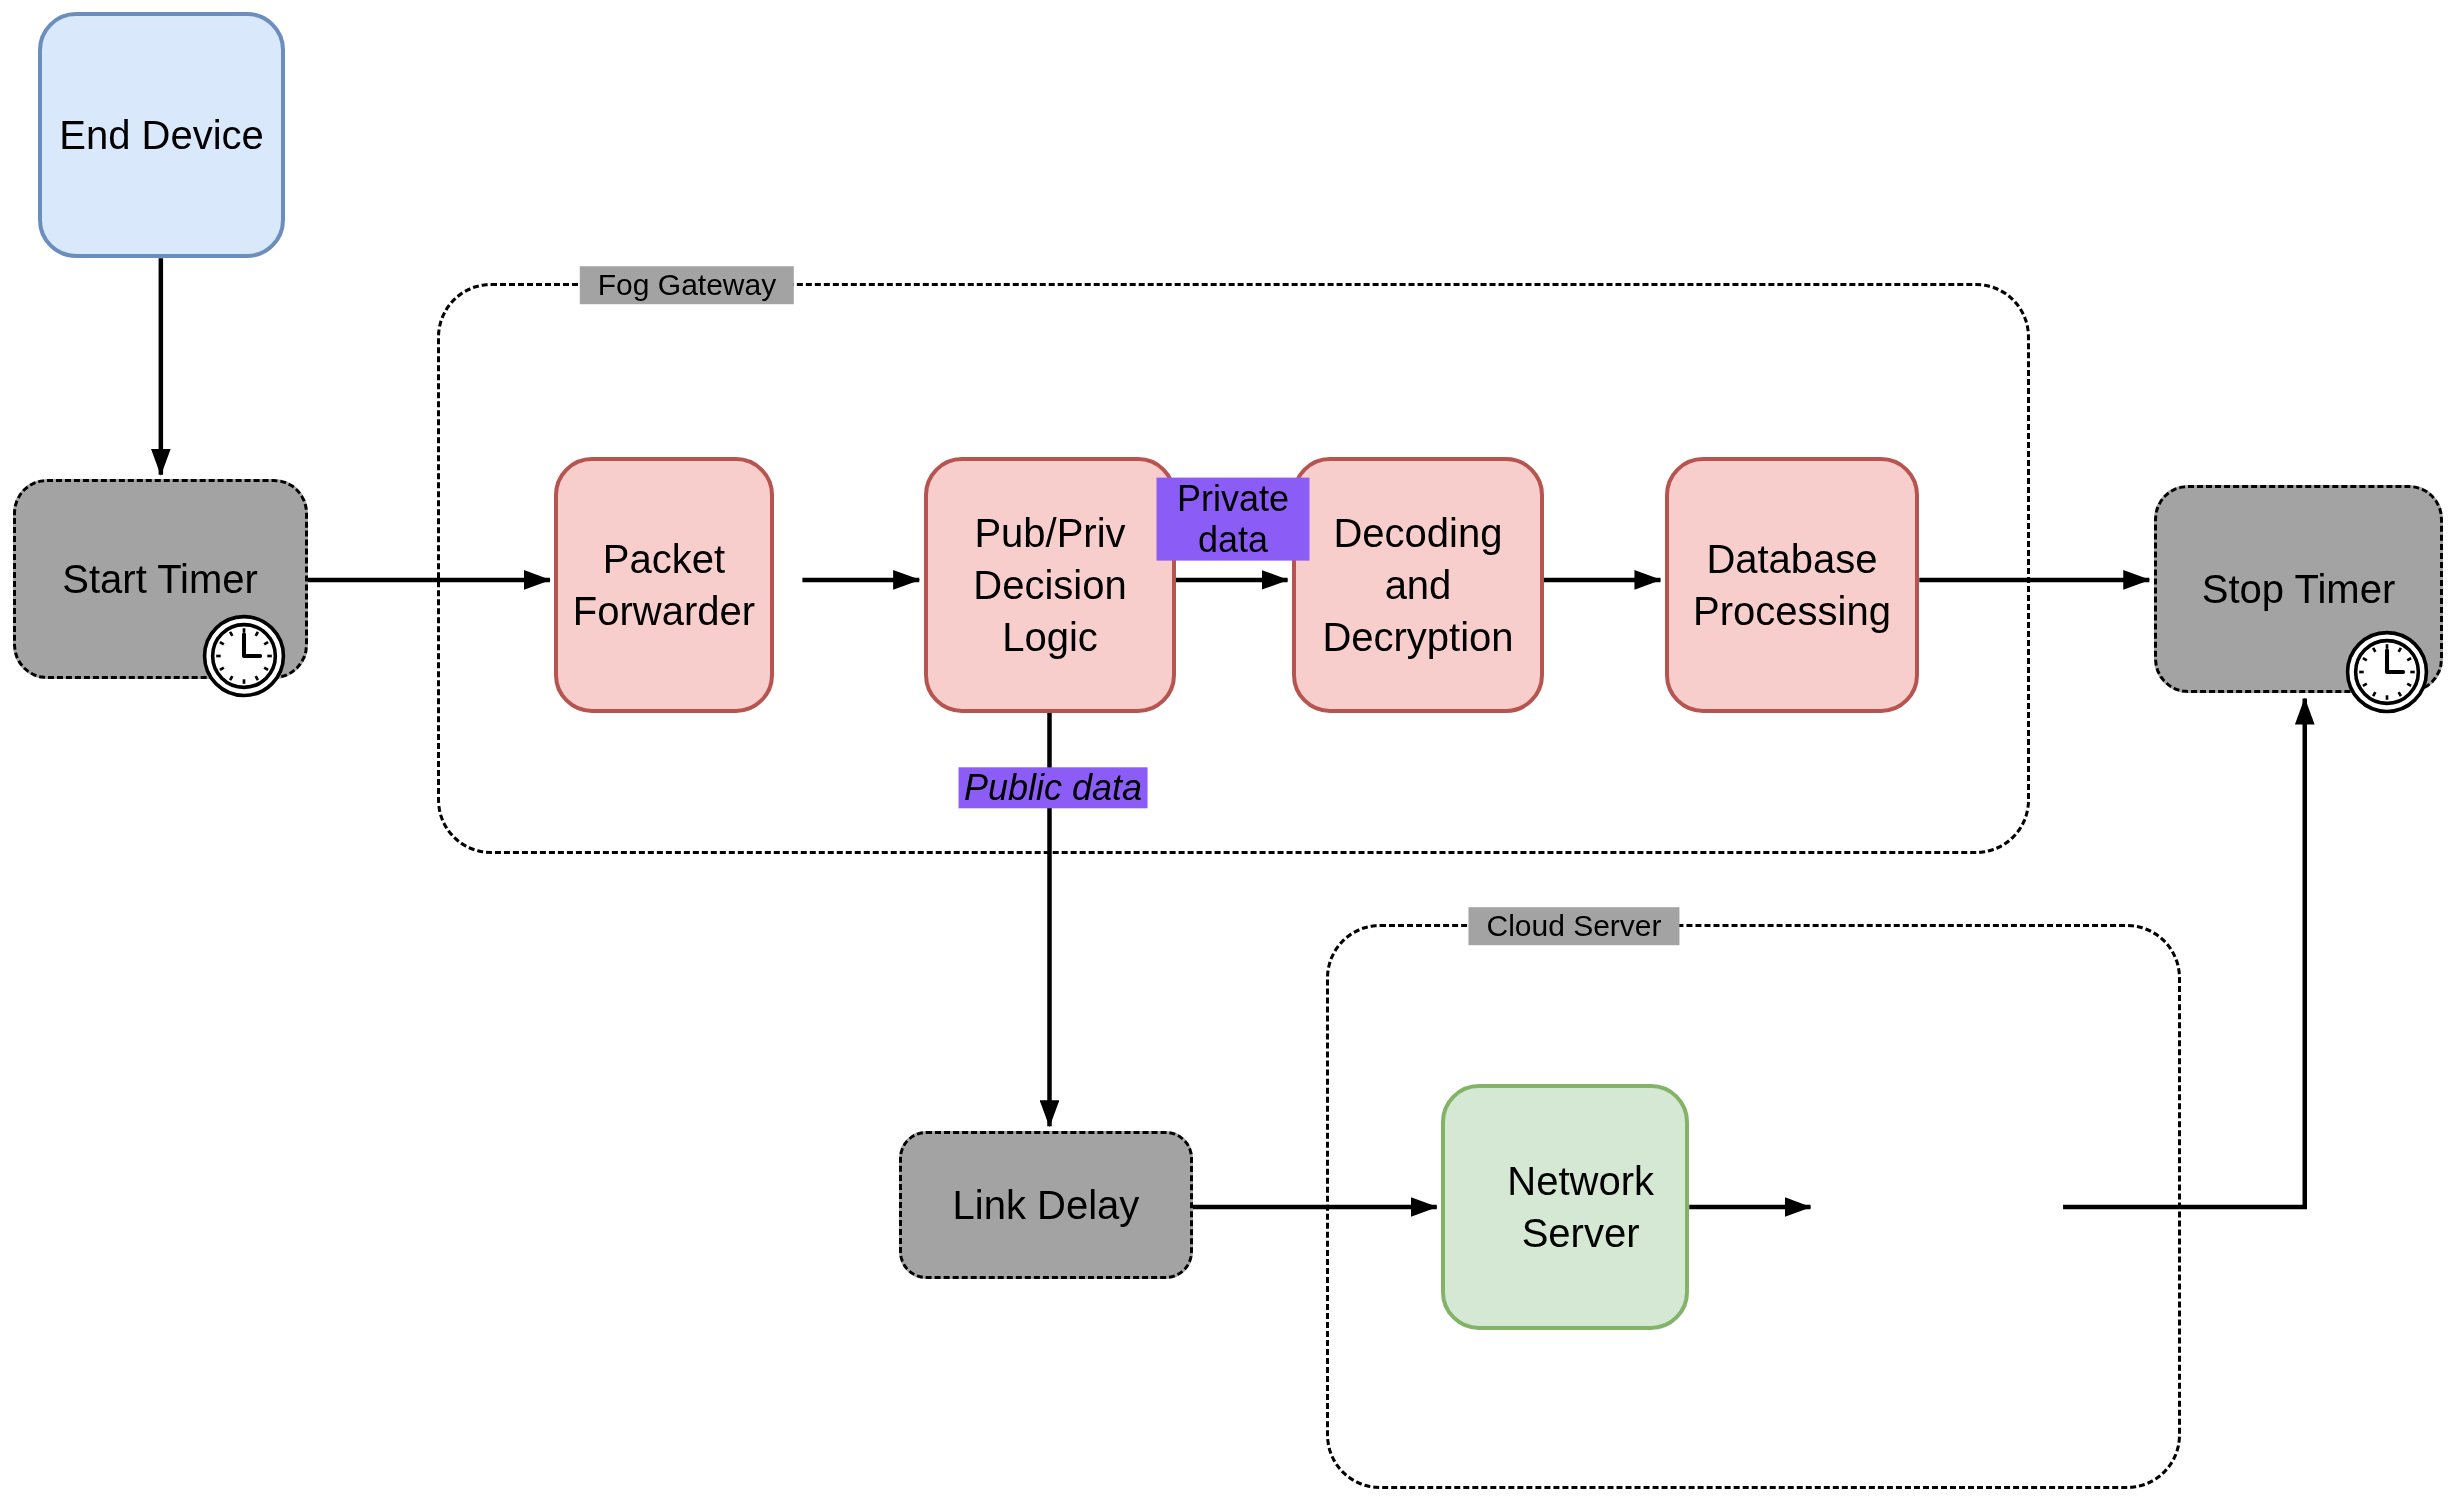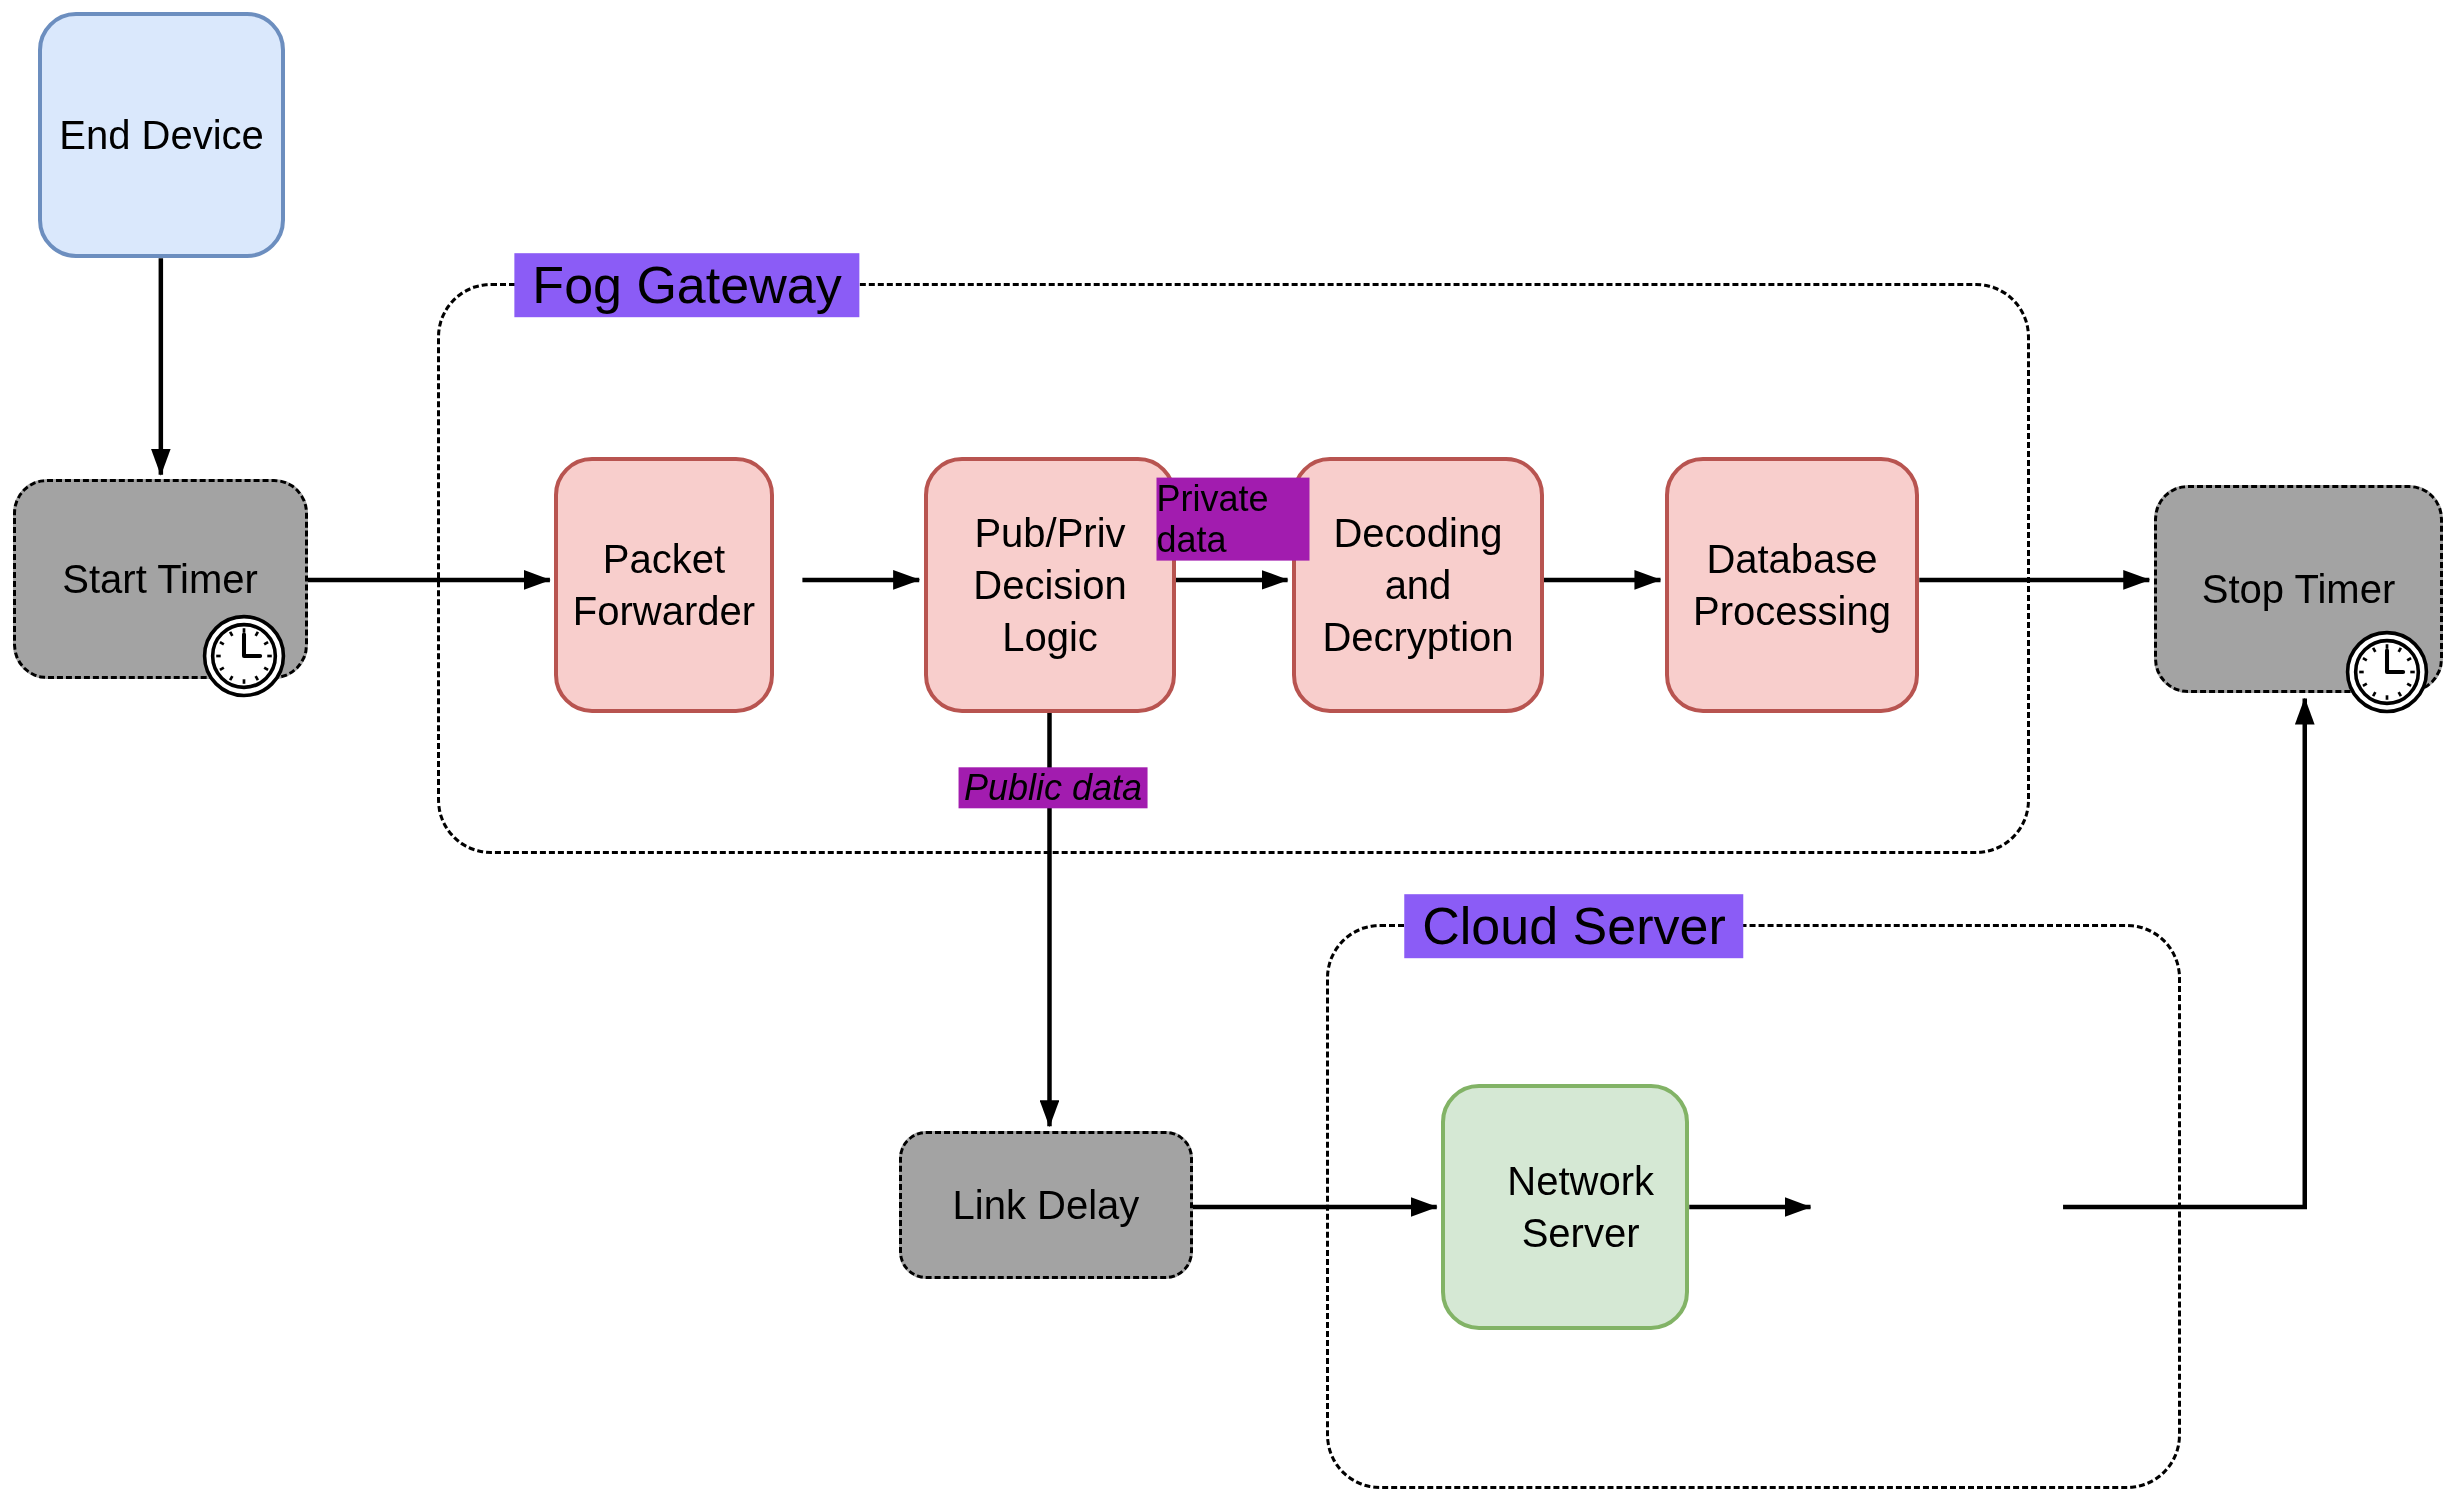--- a/index.html
+++ b/index.html
@@ -15,23 +15,23 @@
     position:absolute;
     border:3.6px dashed #000;
     border-radius:54px;
     box-sizing:border-box;
     background:transparent;
     z-index:1;
   }
   .group-label{
     position:absolute;
     transform:translate(-50%,-50%);
-    background:#8b5cf6;
+    background:#a3a3a3;
     padding:1.8px 18px;
-    font-size:52px;
+    font-size:30px;
     white-space:nowrap;
     z-index:4;
   }
   svg.wires{
     position:absolute;left:0;top:0;
     z-index:2;
   }
   .node{
     position:absolute;
     display:flex;
@@ -47,22 +47,22 @@
   }
   .node-blue{background:var(--end_device_fill);border:4.5px solid var(--end_device_border);}
   .node-red{background:var(--fog_node_fill);border:4.5px solid var(--fog_node_border);}
   .node-green{background:var(--cloud_node_fill);border:4.5px solid var(--cloud_node_border);padding-left:42px;}
   .node-dashed{background:#a3a3a3;border:3.6px dashed #000;border-radius:34px;text-align:right;}
   .edge-label{
     position:absolute;
     transform:translate(-50%,-50%);
     font-size:36px;
     line-height:1.15;
-    text-align:left;
-    background:#a21caf;
+    text-align:center;
+    background:#8b5cf6;
     z-index:4;
   }
   .edge-label.wrap{width:153px;}
   .edge-label.nowrap{white-space:nowrap;padding:0 5.4px;}
   .clock{
     position:absolute;
     transform:translate(-50%,-50%);
     z-index:5;
   }
 </style>

